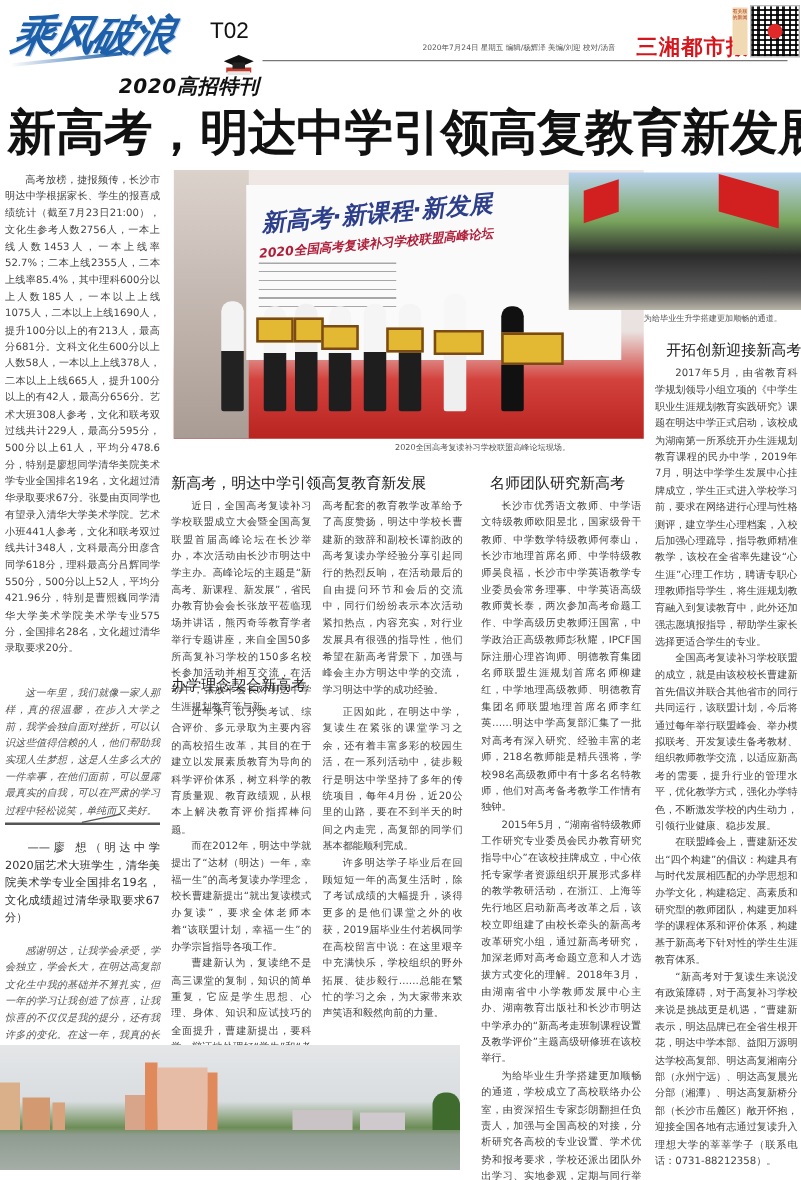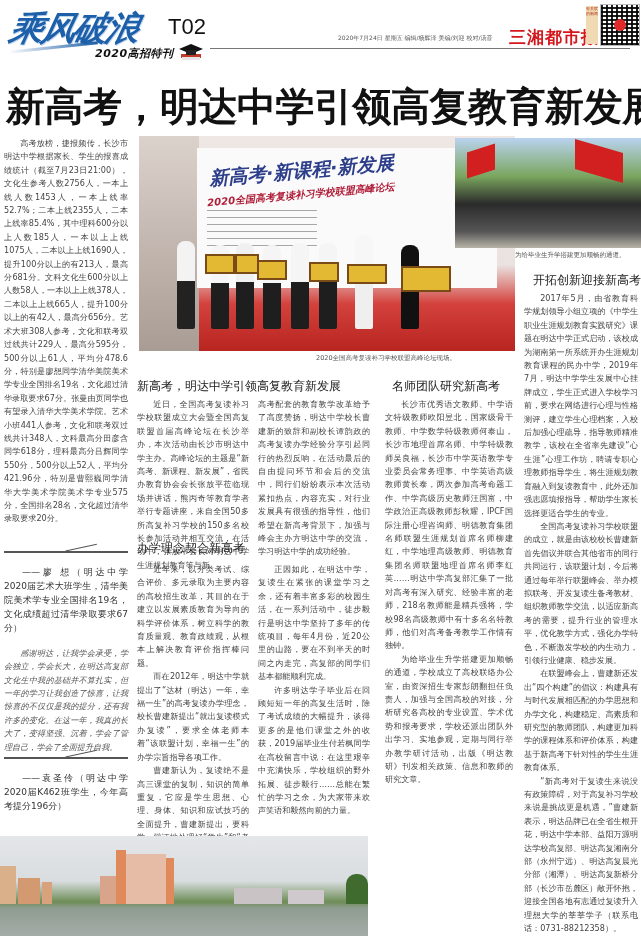--- a/index.html
+++ b/index.html
@@ -1,23 +1,23 @@
 <!DOCTYPE html>
 <html><head>
 <meta charset="utf-8">
 <style>
   html,body{margin:0;padding:0;background:#fff;}
   body{width:641px;height:944px;position:relative;overflow:hidden;font-family:"DejaVu Sans","Liberation Sans",sans-serif;color:#333;}
   .abs{position:absolute;}
   
   #masthead{left:0;top:0;width:641px;height:72px;}
   .logo-script{left:10px;top:6px;font-family:"DejaVu Serif",serif;font-size:34px;font-weight:bold;font-style:italic;color:#1d5fa8;letter-spacing:-2px;transform:skewX(-12deg);text-shadow:1px 1px 0 #bcd3ee;}
-  .logo-sub{left:95px;top:46px;font-size:11px;font-weight:bold;font-style:italic;color:#111;letter-spacing:0.5px;}
+  .logo-sub{left:95px;top:59px;font-size:16px;font-weight:bold;font-style:italic;color:#111;letter-spacing:0.5px;}
   .logo-swash{left:8px;top:46px;width:90px;height:3px;background:linear-gradient(90deg,transparent,#1d5fa8);transform:rotate(-6deg);}
-  .page-no{left:168px;top:14px;font-family:"Liberation Sans",sans-serif;font-size:22px;color:#111;}
+  .page-no{left:168px;top:14px;font-family:"Liberation Sans",sans-serif;font-size:18px;color:#111;}
   .cap-icon{left:178px;top:42px;width:26px;height:20px;}
   .rule{left:210px;top:48px;width:420px;height:1px;background:#777;}
   .meta{left:338px;top:34px;font-size:6px;color:#555;white-space:nowrap;}
   .brand{left:509px;top:26px;font-size:17px;font-weight:bold;color:#d4171c;letter-spacing:1px;white-space:nowrap;}
   .brand-side{left:586px;top:6px;width:12px;height:38px;background:#f1d9b4;font-size:4px;line-height:5px;color:#b03a1a;word-break:break-all;text-align:center;overflow:hidden;}
   .qr{left:600px;top:4px;width:38px;height:40px;background:
       repeating-linear-gradient(0deg,#222 0 2px,#fff 2px 4px),
       repeating-linear-gradient(90deg,#222 0 2px,#fff 2px 5px);background-blend-mode:multiply;border:1px solid #bbb;}
   .qr::after{content:"";position:absolute;left:13px;top:14px;width:12px;height:12px;border-radius:50%;background:#e02a2a;}
   
@@ -65,20 +65,21 @@
   <div class="abs brand">三湘都市报</div>
   <div class="abs brand-side">有关联的新闻</div>
   <div class="abs qr"></div>
 </div>
 
 <div class="abs headline">新高考，明达中学引领高复教育新发展</div>
 
 <div class="abs col" style="left:4px;top:137px;width:124px;">
   <p>高考放榜，捷报频传，长沙市明达中学根据家长、学生的报喜成绩统计（截至7月23日21:00），文化生参考人数2756人，一本上线人数1453人，一本上线率52.7%；二本上线2355人，二本上线率85.4%，其中理科600分以上人数185人，一本以上上线1075人，二本以上上线1690人，提升100分以上的有213人，最高分681分。文科文化生600分以上人数58人，一本以上上线378人，二本以上上线665人，提升100分以上的有42人，最高分656分。艺术大班308人参考，文化和联考双过线共计229人，最高分595分，500分以上61人，平均分478.6分，特别是廖想同学清华美院美术学专业全国排名19名，文化超过清华录取要求67分。张曼由页同学也有望录入清华大学美术学院。艺术小班441人参考，文化和联考双过线共计348人，文科最高分田彦含同学618分，理科最高分吕辉同学550分，500分以上52人，平均分421.96分，特别是曹熙巍同学清华大学美术学院美术学专业575分，全国排名28名，文化超过清华录取要求20分。</p>
   <div style="height:22px"></div>
+  <p class="quote">这一年里，我们就像一家人那样，真的很温馨，在步入大学之前，我学会独自面对挫折，可以认识这些值得信赖的人，他们帮助我实现人生梦想，这是人生多么大的一件幸事，在他们面前，可以显露最真实的自我，可以在严肃的学习过程中轻松说笑，单纯而又美好。</p>
   <div class="squig"></div>
   <p class="attr">——廖 想（明达中学2020届艺术大班学生，清华美院美术学专业全国排名19名，文化成绩超过清华录取要求67分）</p>
   <div style="height:12px"></div>
   <p class="quote">感谢明达，让我学会承受，学会独立，学会长大，在明达高复部文化生中我的基础并不算扎实，但一年的学习让我创造了惊喜，让我惊喜的不仅仅是我的提分，还有我许多的变化。在这一年，我真的长大了，变得坚强、沉着，学会了管理自己，学会了全面提升自我。</p>
   <div class="squig"></div>
   <p class="attr">——袁圣伶（明达中学2020届K462班学生，今年高考提分196分）</p>
 </div>
 
 <div class="abs photo1">
   <div class="abs p1-wall"></div>
@@ -137,20 +138,21 @@
   <div class="bldg" style="left:166px;width:8px;height:46px;background:#e08a5c;"></div>
   <div class="bldg" style="left:100px;width:16px;height:28px;background:#d8a58a;"></div>
   <div class="bldg" style="left:234px;width:48px;height:16px;background:#c9c3c6;"></div>
   <div class="bldg" style="left:288px;width:36px;height:14px;background:#cfc8cc;"></div>
   <div class="bldg" style="left:346px;width:22px;height:30px;background:#3f6b2f;border-radius:10px 10px 0 0;"></div>
 </div>
 
 <div class="abs subhead" style="left:392px;top:378px;">名师团队研究新高考</div>
 <div class="abs col" style="left:385px;top:398px;width:128px;">
   <p>长沙市优秀语文教师、中学语文特级教师欧阳昱北，国家级骨干教师、中学数学特级教师何泰山，长沙市地理首席名师、中学特级教师吴良福，长沙市中学英语教学专业委员会常务理事、中学英语高级教师黄长泰，两次参加高考命题工作、中学高级历史教师汪国富，中学政治正高级教师彭秋耀，IPCF国际注册心理咨询师、明德教育集团名师联盟生涯规划首席名师柳建红，中学地理高级教师、明德教育集团名师联盟地理首席名师李红英……明达中学高复部汇集了一批对高考有深入研究、经验丰富的老师，218名教师能是精兵强将，学校98名高级教师中有十多名名特教师，他们对高考备考教学工作情有独钟。</p>
+  <p>2015年5月，“湖南省特级教师工作研究专业委员会民办教育研究指导中心”在该校挂牌成立，中心依托专家学者资源组织开展形式多样的教学教研活动，在浙江、上海等先行地区启动新高考改革之后，该校立即组建了由校长牵头的新高考改革研究小组，通过新高考研究，加深老师对高考命题立意和人才选拔方式变化的理解。2018年3月，由湖南省中小学教师发展中心主办、湖南教育出版社和长沙市明达中学承办的“新高考走班制课程设置及教学评价”主题高级研修班在该校举行。</p>
   <p>为给毕业生升学搭建更加顺畅的通道，学校成立了高校联络办公室，由资深招生专家彭朗翻担任负责人，加强与全国高校的对接，分析研究各高校的专业设置、学术优势和报考要求，学校还派出团队外出学习、实地参观，定期与同行举办教学研讨活动，出版《明达教研》刊发相关政策、信息和教师的研究文章。</p>
 
 </div>
 
 <div class="abs subhead" style="left:533px;top:272px;">开拓创新迎接新高考</div>
 <div class="abs col" style="left:524px;top:292px;width:114px;">
   <p>2017年5月，由省教育科学规划领导小组立项的《中学生职业生涯规划教育实践研究》课题在明达中学正式启动，该校成为湖南第一所系统开办生涯规划教育课程的民办中学，2019年7月，明达中学学生发展中心挂牌成立，学生正式进入学校学习前，要求在网络进行心理与性格测评，建立学生心理档案，入校后加强心理疏导，指导教师精准教学，该校在全省率先建设“心生涯”心理工作坊，聘请专职心理教师指导学生，将生涯规划教育融入到复读教育中，此外还加强志愿填报指导，帮助学生家长选择更适合学生的专业。</p>
   <p>全国高考复读补习学校联盟的成立，就是由该校校长曹建新首先倡议并联合其他省市的同行共同运行，该联盟计划，今后将通过每年举行联盟峰会、举办模拟联考、开发复读生备考教材、组织教师教学交流，以适应新高考的需要，提升行业的管理水平，优化教学方式，强化办学特色，不断激发学校的内生动力，引领行业健康、稳步发展。</p>
   <p>在联盟峰会上，曹建新还发出“四个构建”的倡议：构建具有与时代发展相匹配的办学思想和办学文化，构建稳定、高素质和研究型的教师团队，构建更加科学的课程体系和评价体系，构建基于新高考下针对性的学生生涯教育体系。</p>
   <p>“新高考对于复读生来说没有政策障碍，对于高复补习学校来说是挑战更是机遇，”曹建新表示，明达品牌已在全省生根开花，明达中学本部、益阳万源明达学校高复部、明达高复湘南分部（永州宁远）、明达高复晨光分部（湘潭）、明达高复新桥分部（长沙市岳麓区）敞开怀抱，迎接全国各地有志通过复读升入理想大学的莘莘学子（联系电话：0731-88212358）。</p>

